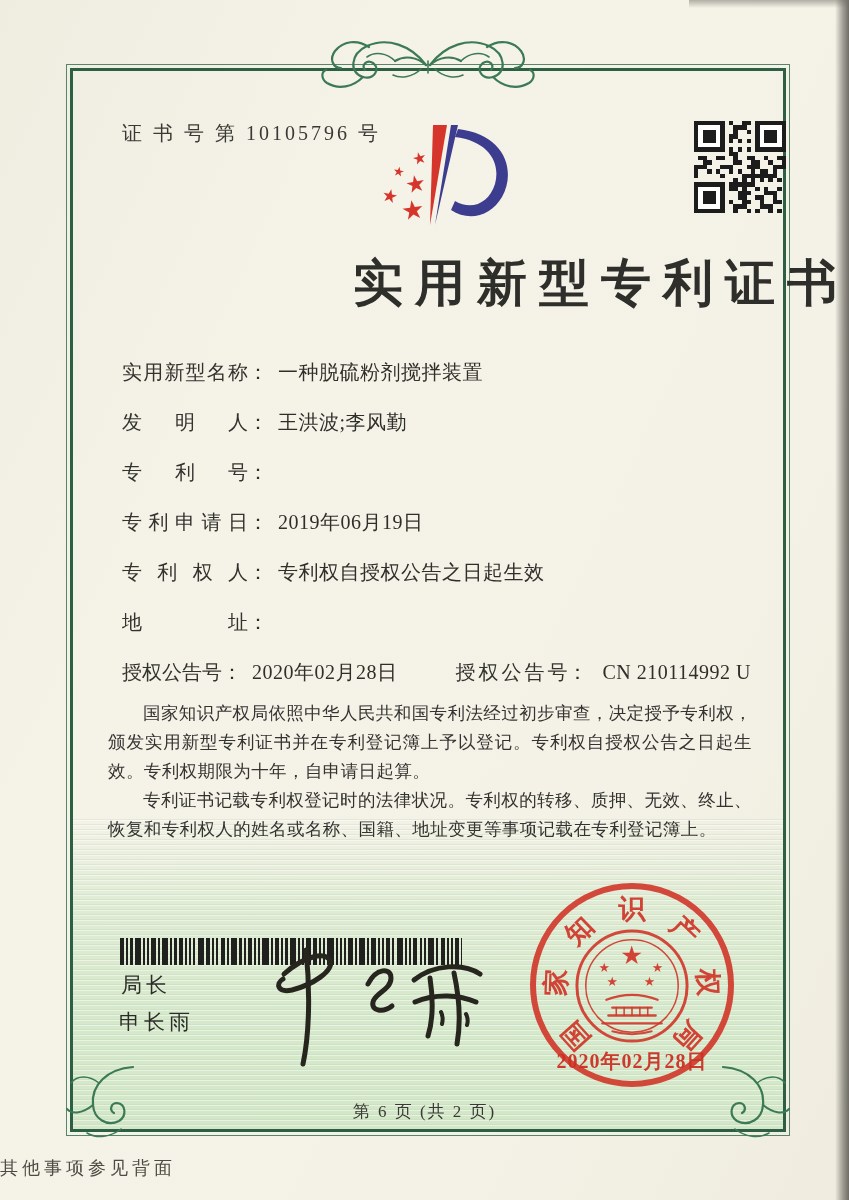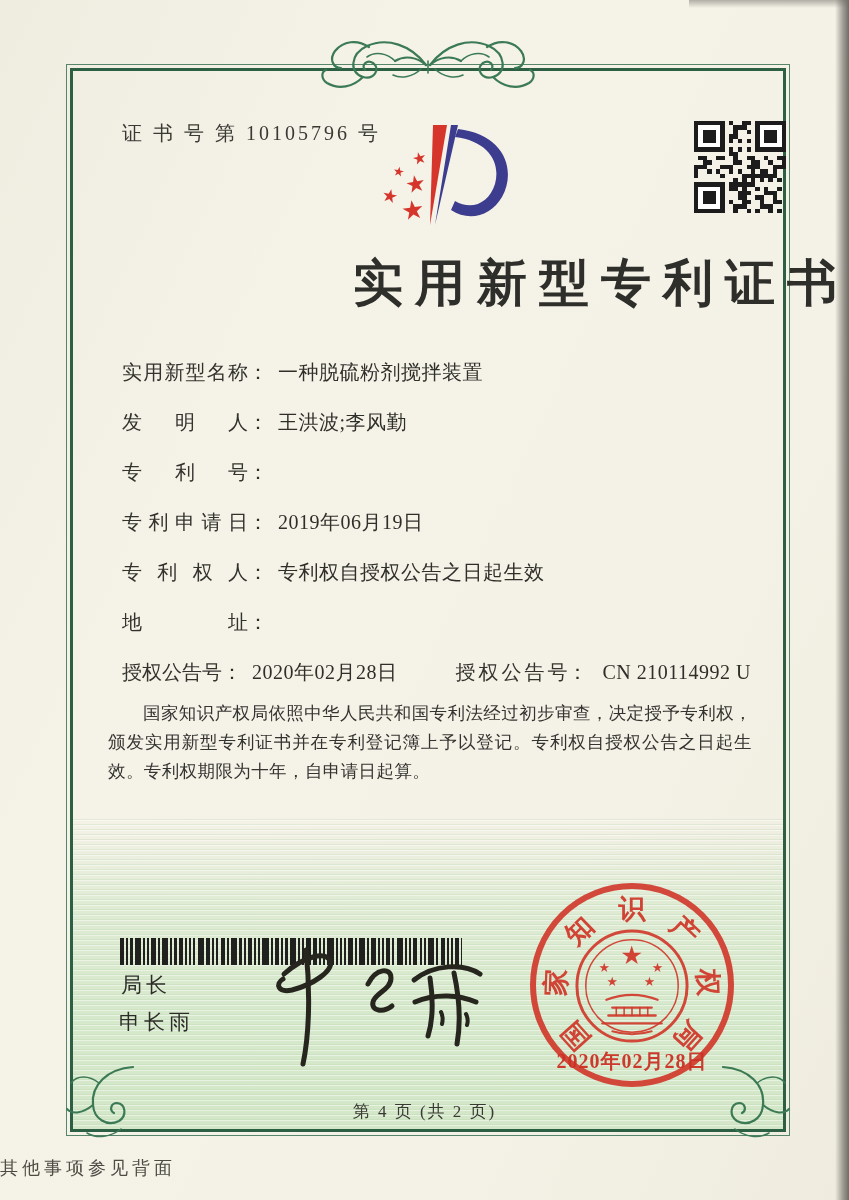--- a/index.html
+++ b/index.html
@@ -342,20 +342,21 @@
       <span class="fvalue">2020年02月28日</span>
       <span class="second">
         <span class="flabel">授权公告号</span><span class="fcolon">：</span>
         <span class="fvalue">CN 210114992 U</span>
       </span>
     </div>
   </div>
 
   <div class="paras">
     <p>国家知识产权局依照中华人民共和国专利法经过初步审查，决定授予专利权，颁发实用新型专利证书并在专利登记簿上予以登记。专利权自授权公告之日起生效。专利权期限为十年，自申请日起算。</p>
+    <p>专利证书记载专利权登记时的法律状况。专利权的转移、质押、无效、终止、恢复和专利权人的姓名或名称、国籍、地址变更等事项记载在专利登记簿上。</p>
   </div>
 
   <div class="barcode"><i style="width: 4.2px; margin-right: 2.1px;"></i><i style="width: 2.1px; margin-right: 2.1px;"></i><i style="width: 2.1px; margin-right: 2.1px;"></i><i style="width: 6.3px; margin-right: 2.1px;"></i><i style="width: 2.1px; margin-right: 2.1px;"></i><i style="width: 2.1px; margin-right: 2.1px;"></i><i style="width: 4.2px; margin-right: 2.1px;"></i><i style="width: 2.1px; margin-right: 2.1px;"></i><i style="width: 6.3px; margin-right: 2.1px;"></i><i style="width: 2.1px; margin-right: 2.1px;"></i><i style="width: 2.1px; margin-right: 2.1px;"></i><i style="width: 4.2px; margin-right: 2.1px;"></i><i style="width: 2.1px; margin-right: 2.1px;"></i><i style="width: 2.1px; margin-right: 2.1px;"></i><i style="width: 2.1px; margin-right: 2.1px;"></i><i style="width: 6.3px; margin-right: 2.1px;"></i><i style="width: 4.2px; margin-right: 2.1px;"></i><i style="width: 2.1px; margin-right: 2.1px;"></i><i style="width: 2.1px; margin-right: 2.1px;"></i><i style="width: 4.2px; margin-right: 2.1px;"></i><i style="width: 2.1px; margin-right: 2.1px;"></i><i style="width: 6.3px; margin-right: 2.1px;"></i><i style="width: 2.1px; margin-right: 2.1px;"></i><i style="width: 2.1px; margin-right: 2.1px;"></i><i style="width: 4.2px; margin-right: 2.1px;"></i><i style="width: 2.1px; margin-right: 2.1px;"></i><i style="width: 2.1px; margin-right: 2.1px;"></i><i style="width: 6.3px; margin-right: 2.1px;"></i><i style="width: 2.1px; margin-right: 2.1px;"></i><i style="width: 4.2px; margin-right: 2.1px;"></i><i style="width: 2.1px; margin-right: 2.1px;"></i><i style="width: 2.1px; margin-right: 2.1px;"></i><i style="width: 6.3px; margin-right: 2.1px;"></i><i style="width: 2.1px; margin-right: 2.1px;"></i><i style="width: 2.1px; margin-right: 2.1px;"></i><i style="width: 4.2px; margin-right: 2.1px;"></i><i style="width: 4.2px; margin-right: 2.1px;"></i><i style="width: 2.1px; margin-right: 2.1px;"></i><i style="width: 2.1px; margin-right: 2.1px;"></i><i style="width: 6.3px; margin-right: 2.1px;"></i><i style="width: 2.1px; margin-right: 2.1px;"></i><i style="width: 2.1px; margin-right: 2.1px;"></i><i style="width: 2.1px; margin-right: 2.1px;"></i><i style="width: 4.2px; margin-right: 2.1px;"></i><i style="width: 2.1px; margin-right: 2.1px;"></i><i style="width: 6.3px; margin-right: 2.1px;"></i><i style="width: 2.1px; margin-right: 2.1px;"></i><i style="width: 4.2px; margin-right: 2.1px;"></i><i style="width: 2.1px; margin-right: 2.1px;"></i><i style="width: 2.1px; margin-right: 2.1px;"></i><i style="width: 4.2px; margin-right: 2.1px;"></i><i style="width: 2.1px; margin-right: 2.1px;"></i><i style="width: 6.3px; margin-right: 2.1px;"></i><i style="width: 2.1px; margin-right: 2.1px;"></i><i style="width: 2.1px; margin-right: 2.1px;"></i><i style="width: 4.2px; margin-right: 2.1px;"></i><i style="width: 2.1px; margin-right: 2.1px;"></i><i style="width: 2.1px; margin-right: 2.1px;"></i><i style="width: 6.3px; margin-right: 2.1px;"></i><i style="width: 2.1px; margin-right: 2.1px;"></i><i style="width: 4.2px; margin-right: 2.1px;"></i><i style="width: 2.1px; margin-right: 2.1px;"></i><i style="width: 2.1px; margin-right: 2.1px;"></i><i style="width: 4.2px; margin-right: 2.1px;"></i><i style="width: 2.1px; margin-right: 2.1px;"></i></div>
 
   <div class="director-title">局长</div>
   <div class="director-name">申长雨</div>
 
   <svg class="signature" width="250" height="135" viewBox="0 0 250 135">
     <g fill="none" stroke="#26261f" stroke-width="5" stroke-linecap="round" stroke-linejoin="round">
       <path d="M36 36 C 56 18 78 13 82 23 C 86 33 64 47 44 52 C 30 55 27 46 35 41"></path>
@@ -398,18 +399,18 @@
         <path d="M40 84 L 80 84"></path>
         <path d="M36 92 L 84 92"></path>
         <path d="M44 84 L 44 92 M 52 84 L 52 92 M 60 84 L 60 92 M 68 84 L 68 92 M 76 84 L 76 92" stroke-width="1.6"></path>
         <path d="M30 100 L 90 100"></path>
         <path d="M40 108 Q 60 114 80 108" stroke-width="2"></path>
       </g>
     </svg>
   </div>
   <div class="seal-date">2020年02月28日</div>
 
-  <div class="page-no">第 4 页 (共 2 页)</div>
+  <div class="page-no">第 6 页 (共 2 页)</div>
   <div class="footer-note">其他事项参见背面</div>
 
   <div class="scan-edge-right"></div>
   <div class="scan-edge-top"></div>
 </div>
 
 </body></html>

